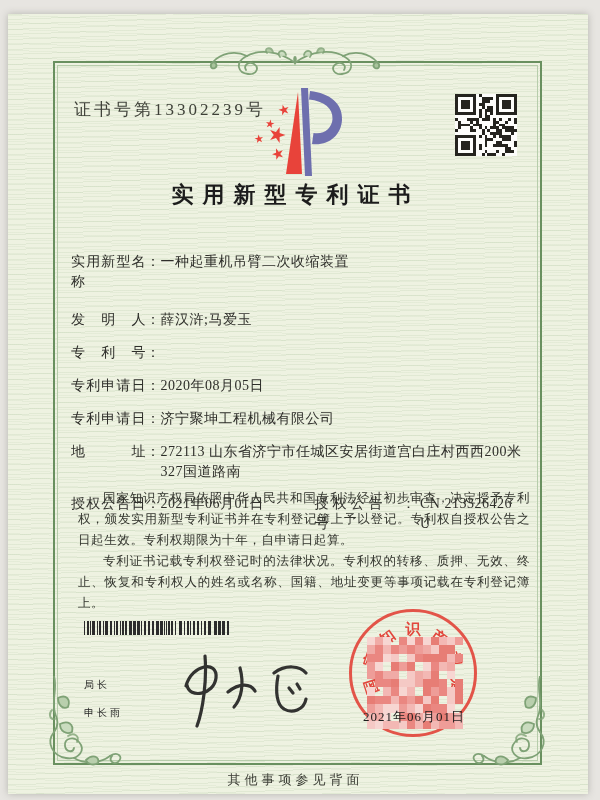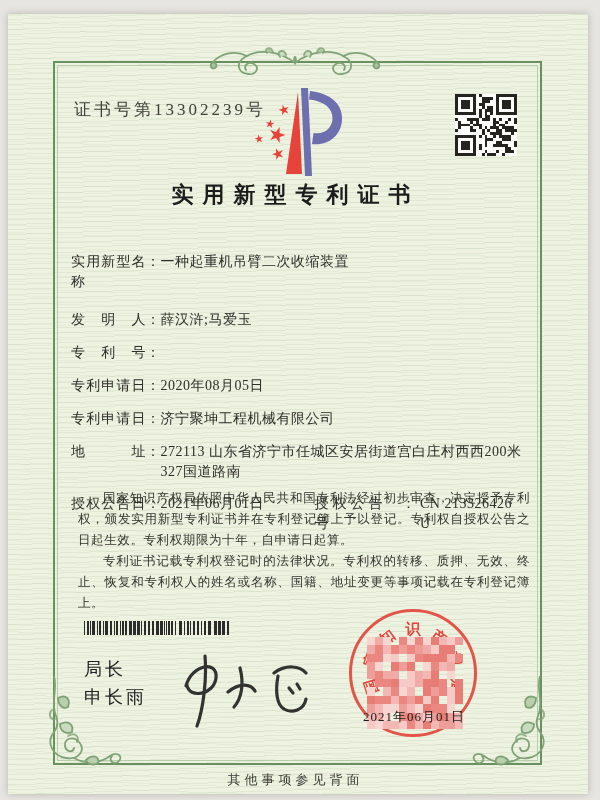--- a/index.html
+++ b/index.html
@@ -34,22 +34,22 @@
   .row{display:flex;line-height:20px;letter-spacing:0.5px;}
   .lbl{display:inline-block;width:75px;text-align:justify;text-align-last:justify;flex:none;font-weight:500;}
   .colon{flex:none;font-weight:500;}
   .val{flex:1;}
   .mb18{margin-bottom:18px;}.mb13{margin-bottom:13px;}.mb12{margin-bottom:12px;}
   .lbl2{letter-spacing:4px;font-weight:500;}
   .paras{left:70px;top:474px;width:452px;font-size:12.5px;line-height:21px;
     color:#33352e;letter-spacing:0.6px;text-align:justify;}
   .paras p{margin:0;text-indent:2em;}
   .barcode{left:76px;top:607px;width:146px;height:14px;}
-  .director{left:76px;top:641px;font-family:Liberation Sans, sans-serif;
-    font-size:18px;color:#222;letter-spacing:3px;line-height:28px;font-weight:500;}
+  .director{left:76px;top:658px;font-family:Liberation Mono, monospace;
+    font-size:10px;color:#222;letter-spacing:3px;line-height:28px;font-weight:500;}
   .signature{left:148px;top:626px;width:180px;height:95px;}
   .seal{left:341px;top:595px;width:128px;height:128px;}
   .seal-ring{position:absolute;inset:0;border-radius:50%;border:3.5px solid #e2463c;opacity:0.92;}
   .seal-date{left:336px;top:694px;width:140px;text-align:center;font-size:13px;
     color:#1d1d1d;letter-spacing:1px;font-weight:500;}
   .page-info{left:45px;top:722px;width:485px;text-align:center;font-size:12.5px;color:#3a3c34;letter-spacing:1px;}
   .back-note{left:45px;top:757px;width:485px;text-align:center;font-size:13px;color:#3c3e36;letter-spacing:4px;}
   .orn{pointer-events:none;}
   svg{display:block;}
 </style>

